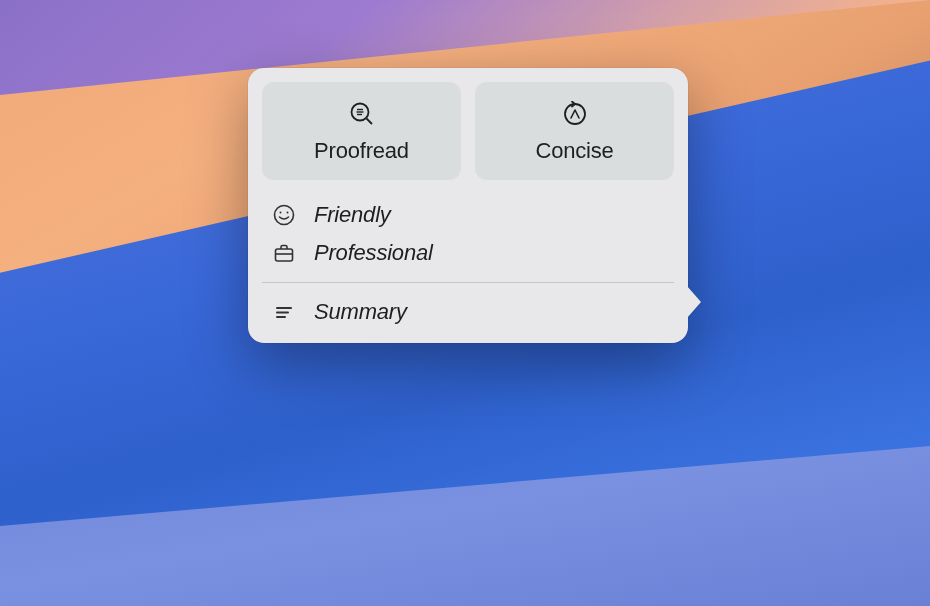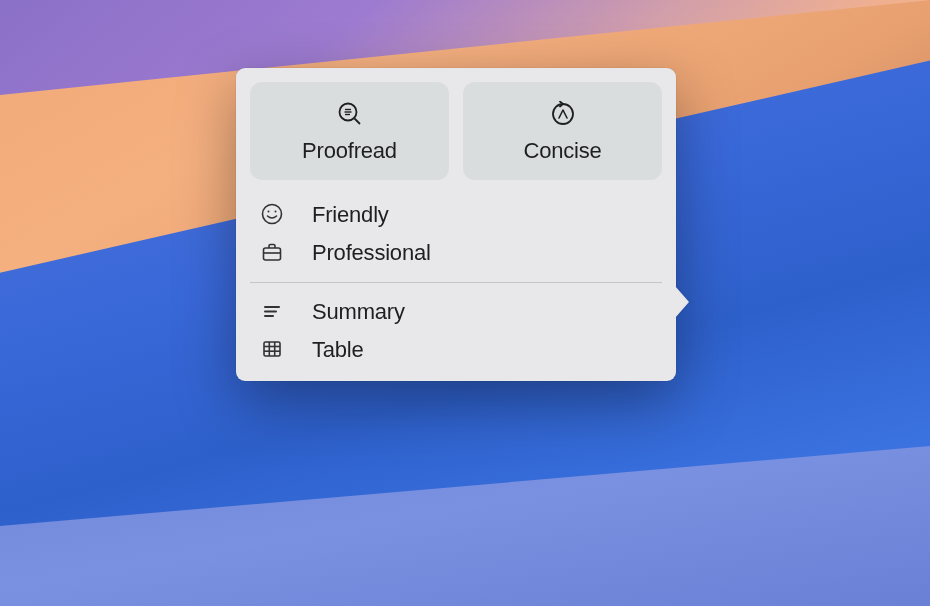--- a/index.html
+++ b/index.html
@@ -71,25 +71,25 @@
       bottom: 0;
       left: 0;
       right: 0;
       height: 200px;
       background: linear-gradient(170deg, #6d83d8 0%, #7a90e0 50%, #6a80d5 100%);
       clip-path: polygon(0 60%, 100% 20%, 100% 100%, 0 100%);
     }
     
     .popover {
       position: absolute;
-      left: 236px;
+      left: 248px;
       top: 68px;
       width: 440px;
       background: #e8e7ea;
-      border-radius: 9px;
+      border-radius: 16px;
       box-shadow: 0 20px 60px rgba(0,0,0,0.35), 0 0 0 0.5px rgba(0,0,0,0.08);
       padding: 14px 14px 12px 14px;
     }
     
     .popover::after {
       content: "";
       position: absolute;
       right: -13px;
       top: 218px;
       width: 0;
@@ -133,25 +133,26 @@
       color: #1f1f1f;
       letter-spacing: -0.2px;
     }
     
     .menu-list {
       padding: 6px 4px 0 6px;
     }
     
     .menu-item {
       display: flex;
-      align-items: flex-start;
-      gap: 28px;
+      align-items: center;
+      gap: 18px;
       padding: 6px 4px;
       cursor: pointer;
       border-radius: 6px;
+      font-style: italic;
     }
     
     .menu-item .icon-wrap {
       width: 24px;
       height: 24px;
       display: flex;
       align-items: center;
       justify-content: center;
       color: #323232;
       flex-shrink: 0;
@@ -252,28 +253,16 @@
           <line x1="4" y1="7" x2="18" y2="7"></line>
           <line x1="4" y1="11.5" x2="15" y2="11.5"></line>
           <line x1="4" y1="16" x2="12" y2="16"></line>
         </svg>
       </span>
       <span class="label">Summary</span>
     </div>
 
 
 
-    <div class="menu-item">
-      <span class="icon-wrap">
-        <svg width="22" height="22" viewBox="0 0 22 22" fill="none" stroke="currentColor" stroke-width="1.6">
-          <rect x="3" y="4" width="16" height="14" rx="1.5"></rect>
-          <line x1="3" y1="8.5" x2="19" y2="8.5"></line>
-          <line x1="3" y1="13.2" x2="19" y2="13.2"></line>
-          <line x1="8.3" y1="4" x2="8.3" y2="18"></line>
-          <line x1="13.7" y1="4" x2="13.7" y2="18"></line>
-        </svg>
-      </span>
-      <span class="label">Table</span>
-    </div>
 
   </div>
 
 </div>
 
 </body></html>

